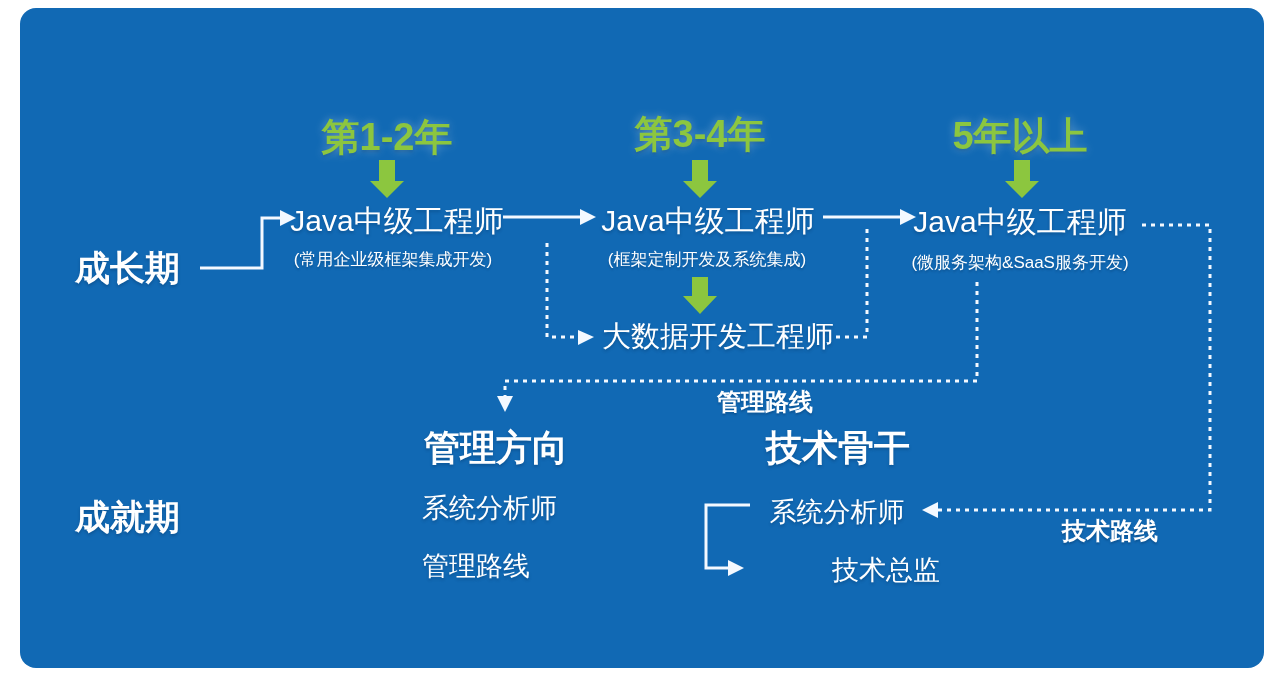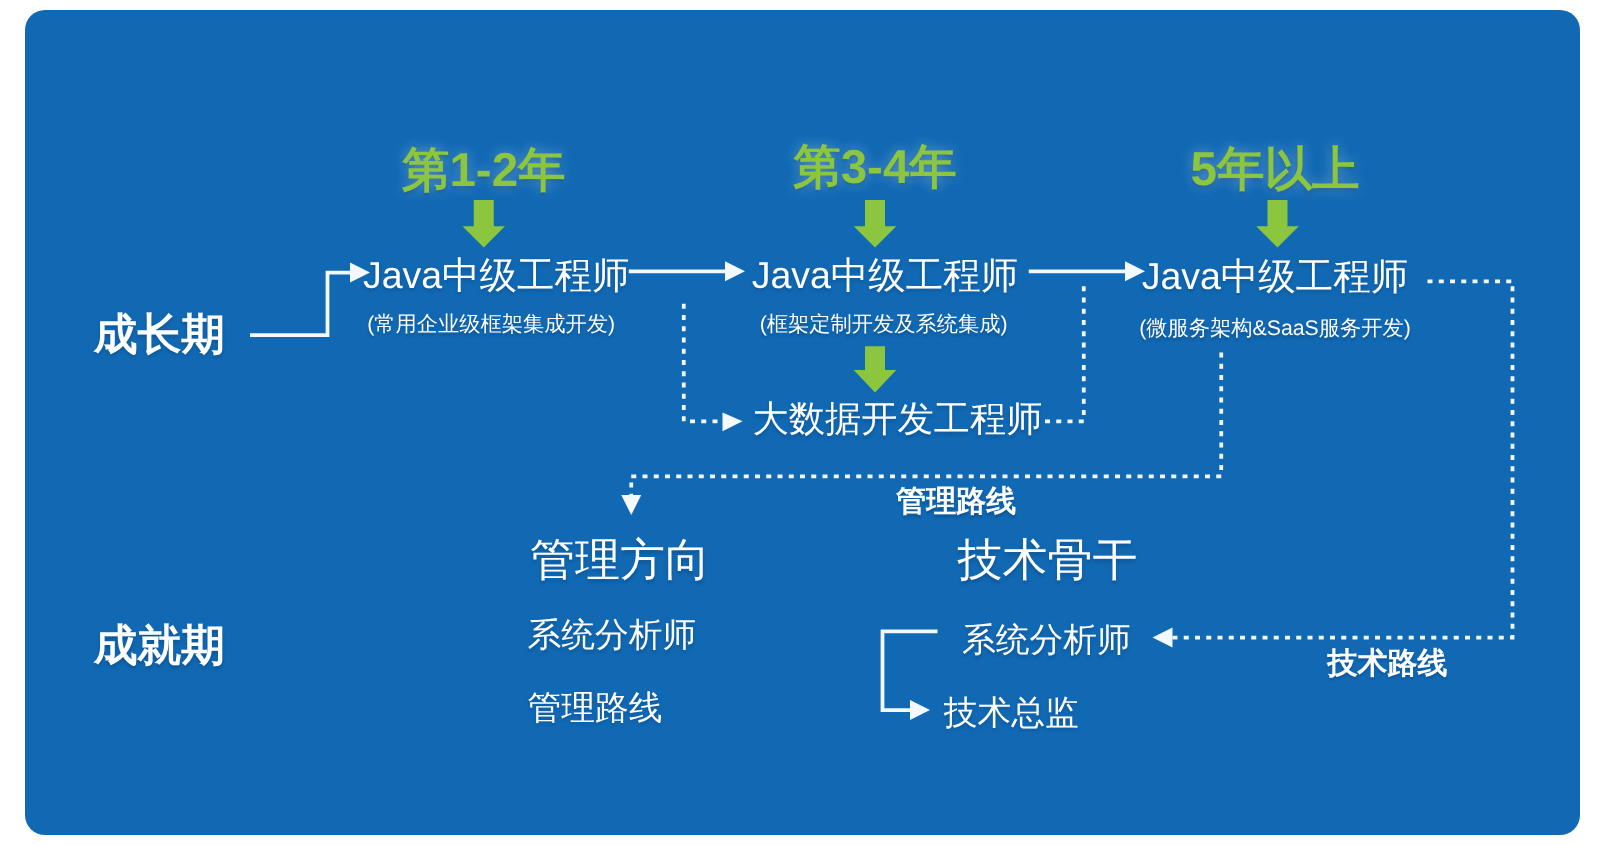--- a/index.html
+++ b/index.html
@@ -16,21 +16,21 @@
   .center{transform:translateX(-50%);text-align:center;}
   .years{
     color:#8cc63f;font-size:38px;font-weight:bold;
     text-shadow:0 0 10px rgba(255,255,255,.35),0 2px 3px rgba(0,40,80,.25);
   }
   .role{font-size:30px;font-weight:500;text-shadow:0 2px 3px rgba(0,40,80,.3);}
   .detail{font-size:17px;font-weight:normal;text-shadow:0 2px 2px rgba(0,40,80,.3);}
   .stage{font-size:35px;font-weight:bold;text-shadow:0 2px 3px rgba(0,40,80,.3);}
   .branch-role{font-size:29px;font-weight:500;text-shadow:0 2px 3px rgba(0,40,80,.3);}
   .route{font-size:24px;font-weight:bold;text-shadow:0 2px 2px rgba(0,40,80,.3);}
-  .track-title{font-size:36px;font-weight:normal;text-shadow:0 2px 3px rgba(0,40,80,.3);}
+  .track-title{font-size:36px;font-weight:bold;text-shadow:0 2px 3px rgba(0,40,80,.3);}
   .track-item{font-size:27px;font-weight:500;text-shadow:0 2px 3px rgba(0,40,80,.3);}
 </style>
 </head>
 <body>
 
 <div class="panel"></div>
 
 <svg class="connectors" viewBox="0 0 1284 676" xmlns="http://www.w3.org/2000/svg">
   <g stroke="#f4f9ff" stroke-width="3" fill="none">
 
@@ -88,13 +88,13 @@
 
 <div class="txt route center" style="left:765px;top:390px">管理路线</div>
 <div class="txt route center" style="left:1110px;top:519px">技术路线</div>
 
 <div class="txt track-title" style="left:424px;top:430px">管理方向</div>
 <div class="txt track-item" style="left:422px;top:495px">系统分析师</div>
 <div class="txt track-item" style="left:422px;top:553px">管理路线</div>
 
 <div class="txt track-title center" style="left:838px;top:430px">技术骨干</div>
 <div class="txt track-item center" style="left:837px;top:499px">系统分析师</div>
-<div class="txt track-item center" style="left:809px;top:557px">技术总监</div>
+<div class="txt track-item center" style="left:886px;top:557px">技术总监</div>
 
 </body></html>

